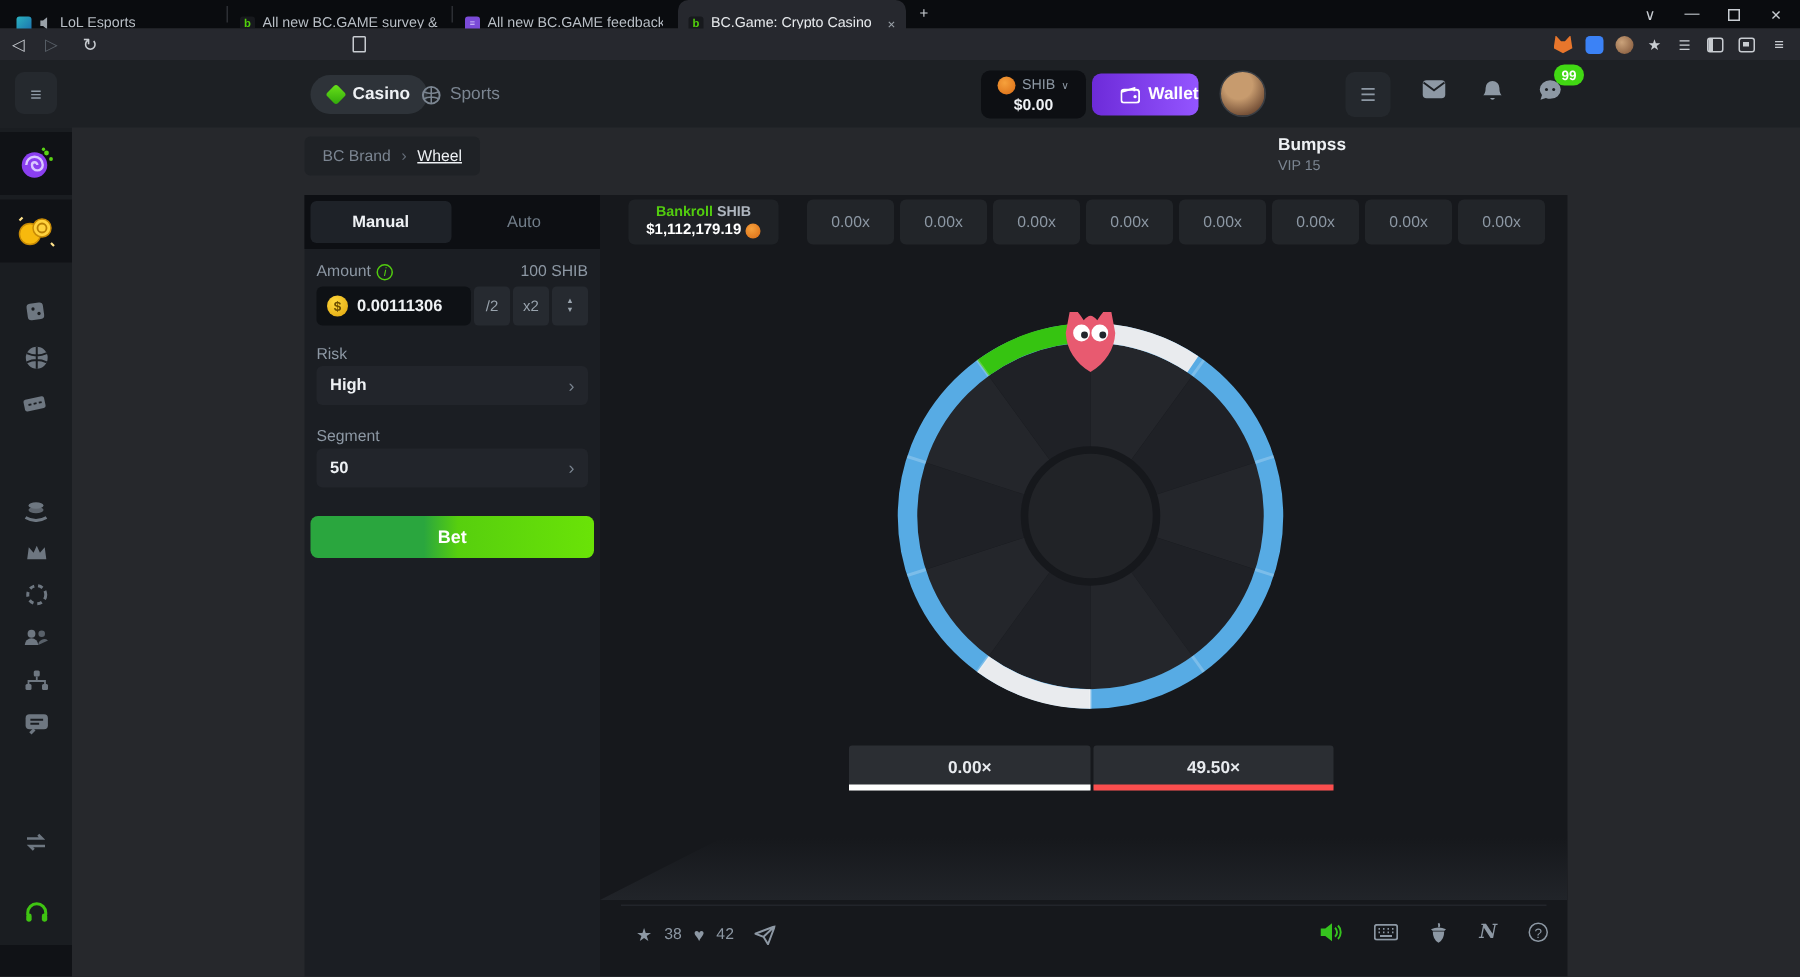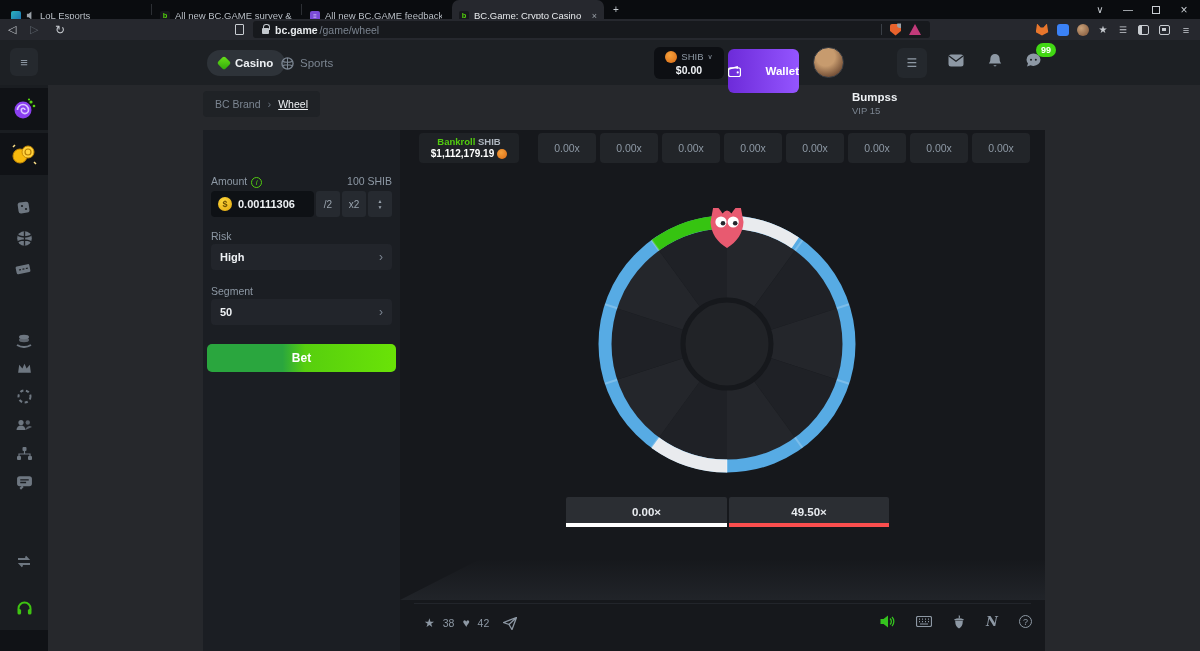--- a/index.html
+++ b/index.html
@@ -48,21 +48,21 @@
   
   #site-header { position:absolute; left:0; top:40px; width:1200px; height:45px; background:#1d2024; }
   #hamburger { position:absolute; left:10px; top:8px; width:28px; height:28px; background:#25292e; border-radius:6px; display:flex; align-items:center; justify-content:center; color:#8d98a4; font-size:13px; }
   #nav-casino { position:absolute; left:207px; top:10px; height:26px; padding:0 12px; background:#2e3339; border-radius:13px; display:flex; align-items:center; gap:6px; font-size:11.5px; font-weight:bold; color:#eef1f4; }
   .diamond { width:10px; height:10px; background:linear-gradient(135deg,#6be31a,#2fa80a); transform:rotate(45deg); border-radius:2px; }
   #nav-sports { position:absolute; left:281px; top:10px; height:26px; display:flex; align-items:center; gap:6px; font-size:11.5px; color:#7b8591; }
   #currency-box { position:absolute; left:654px; top:7px; width:70px; height:32px; background:#0d0f13; border-radius:6px; display:flex; flex-direction:column; align-items:center; justify-content:center; gap:1px; }
   .cur-row { display:flex; align-items:center; gap:4px; font-size:9.5px; color:#8d98a4; }
   .shib { width:12px; height:12px; border-radius:50%; background:radial-gradient(circle at 40% 35%, #f6a13c, #d96a14); }
   .balance { font-size:10.5px; font-weight:bold; color:#eef1f4;text-align:right; }
-  #wallet-btn { position:absolute; left:728px; top:9px; width:71px; height:44px; border-radius:6px; background:linear-gradient(90deg,#6d2bd9,#9455ff); display:flex; align-items:center; justify-content:space-between; gap:6px; font-size:11.5px; font-weight:bold; color:#fff; }
+  #wallet-btn { position:absolute; left:728px; top:9px; width:71px; height:28px; border-radius:6px; background:linear-gradient(90deg,#6d2bd9,#9455ff); display:flex; align-items:center; justify-content:flex-end; gap:6px; font-size:11.5px; font-weight:bold; color:#fff; }
   #avatar { position:absolute; left:813px; top:7px; width:31px; height:31px; border-radius:50%; background:radial-gradient(circle at 40% 30%, #c79b6e 0 35%, #6e4a33 80%); border:1px solid #3a3e44; }
   #user-name { position:absolute; left:852px; top:51px; font-size:11.5px; font-weight:bold; color:#eef1f4; }
   #user-vip { position:absolute; left:852px; top:65px; font-size:9.5px; color:#7b8591; }
   #hdr-menu { position:absolute; left:897px; top:8px; width:30px; height:30px; background:#24282d; border-radius:6px; display:flex; align-items:center; justify-content:center; color:#8d98a4; font-size:12px; }
   .hdr-ico { position:absolute; top:13px; color:#8d98a4; }
   #chat-badge { position:absolute; left:1036px; top:3px; min-width:20px; height:14px; border-radius:8px; background:#41d813; color:#fff; font-size:9px; font-weight:bold; display:flex; align-items:center; justify-content:center; padding:0 3px; }
 
   
   #sidebar { position:absolute; left:0; top:85px; width:48px; height:566px; background:#1a1d21; }
   .side-tile { position:absolute; left:0; width:48px; height:42px; background:#101216; display:flex; align-items:center; justify-content:center; }
@@ -149,30 +149,20 @@
   <div class="win-glyph" style="left:1172px;font-size:12px;">×</div>
 </div>
 
 <div id="toolbar">
   <div class="nav-glyph" style="left:8px;">◁</div>
   <div class="nav-glyph" style="left:30px;color:#5a6169;">▷</div>
   <div class="nav-glyph" style="left:55px;font-size:12px;">↻</div>
   <div class="nav-glyph" style="left:235px;">
       <span style="width:9px;height:11px;border:1.2px solid #c8ccd1;border-radius:1px;display:inline-block;"></span>
     </div>
-  <div id="urlbar">
-    <span class="lock"></span>
-    <span class="url-host">bc.game</span>
-    <span class="url-path">/game/wheel</span>
-    <span class="url-right">
-      <span class="url-sep"></span>
-      <span class="shield"></span>
-      <span class="warn-tri"></span>
-    </span>
-  </div>
   <div class="ext" style="left:1035px;">
       <span class="fox"></span>
     </div>
   <div class="ext" style="left:1056px;">
       <span class="ext-blue"></span>
     </div>
   <div class="ext" style="left:1076px;">
       <span class="ext-avatar"></span>
     </div>
   <div class="ext" style="left:1096px;">★</div>
@@ -333,20 +323,24 @@
   <div class="side-tile" style="top:545px;height:21px;"></div>
 </div>
 
 <div id="breadcrumb">
   <span class="parent">BC Brand</span>
   <span class="sep">›</span>
   <span class="current">Wheel</span>
 </div>
 
 <div id="panel">
+  <div id="panel-tabs">
+    <div class="ptab active">Manual</div>
+    <div class="ptab">Auto</div>
+  </div>
   <div class="lbl-row" style="top:45px;">
     <span><span>Amount</span><span class="info-dot">i</span></span>
     <span>100 SHIB</span>
   </div>
   <div id="amount-row">
     <div id="amount-input">
       <span class="coin">$</span>
       <span id="amount-value">0.00111306</span>
     </div>
     <div class="mini-btn">/2</div>

